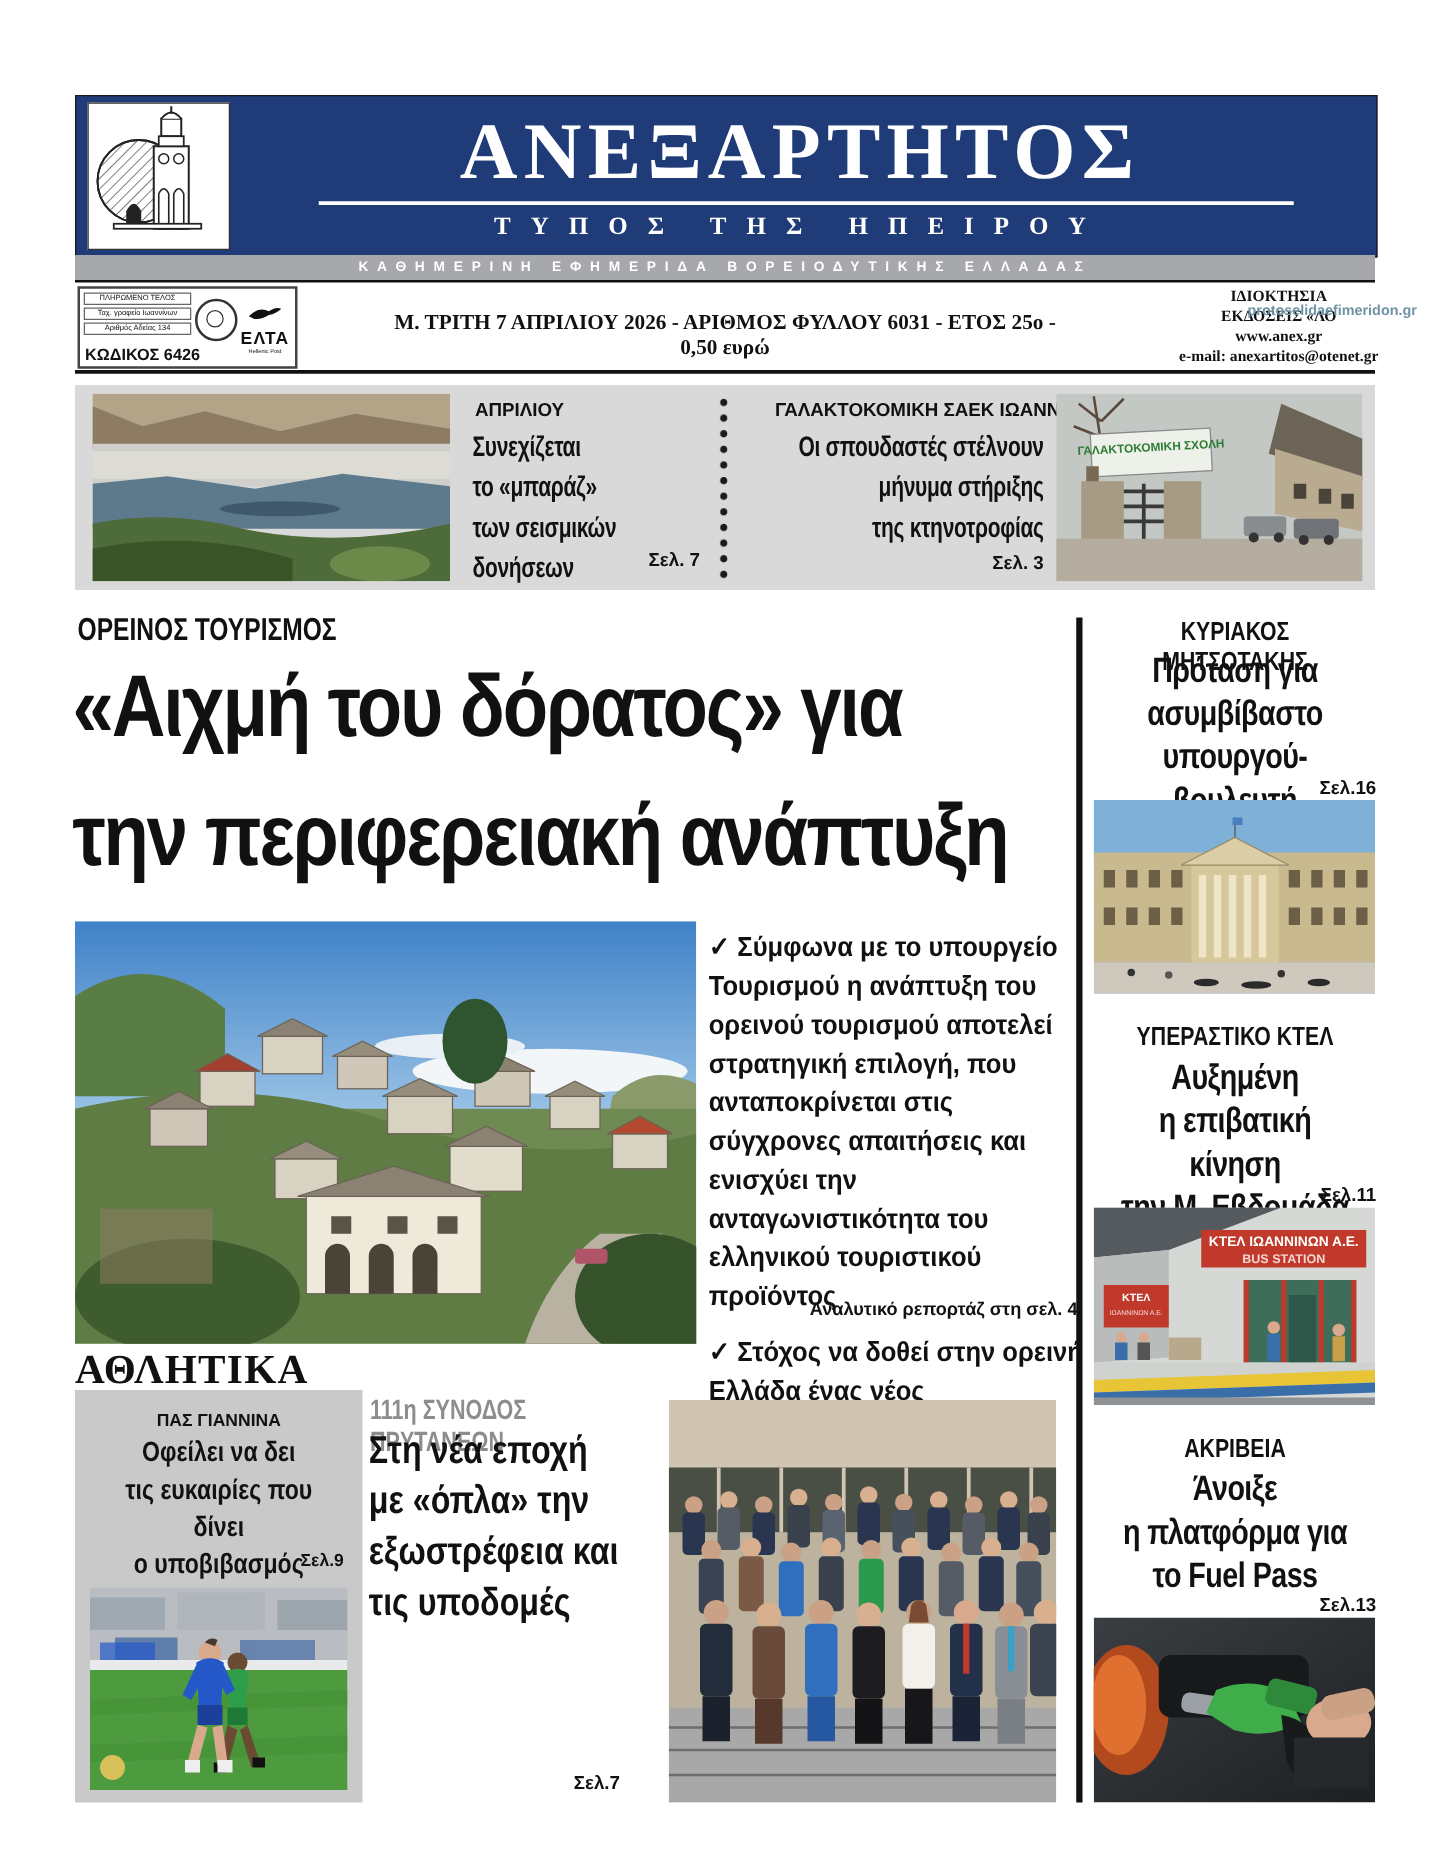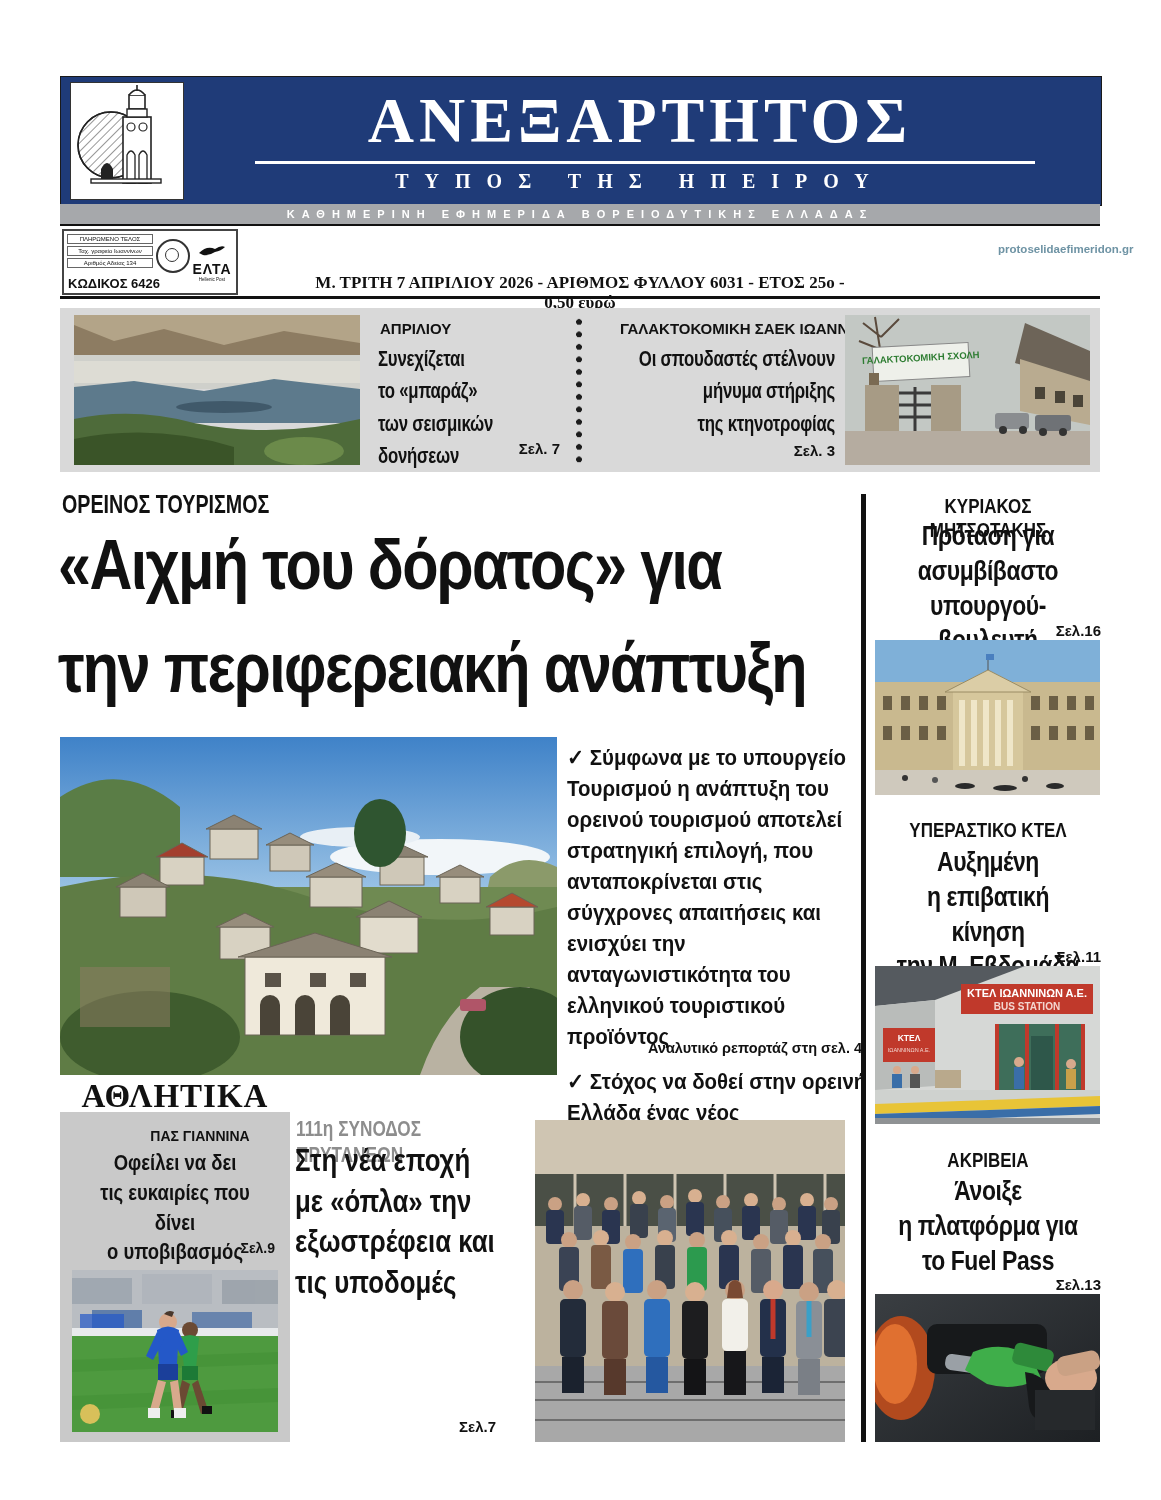--- a/index.html
+++ b/index.html
@@ -29,21 +29,21 @@
                 text-align:center;line-height:8px;overflow:hidden;}
   .postal .code{position:absolute;left:4px;bottom:2px;font-size:13px;font-weight:bold;}
   .stamp{position:absolute;left:92px;top:8px;width:30px;height:30px;border:2px solid #333;
          border-radius:50%;}
   .stamp:after{content:"";position:absolute;left:7px;top:7px;width:12px;height:12px;
          border:1px solid #333;border-radius:50%;}
   .elta{position:absolute;left:126px;top:12px;width:44px;text-align:center;}
   .elta .word{font-size:14px;font-weight:bold;letter-spacing:1px;}
   .elta .sub{font-size:4.5px;}
   .issue{left:300px;top:248px;width:560px;text-align:center;
-         font-family:"Liberation Serif",serif;font-weight:bold;font-size:17px;margin-top:25px;}
+         font-family:"Liberation Serif",serif;font-weight:bold;font-size:17px;}
   .pubblk{left:930px;top:229px;width:186px;text-align:center;
           font-family:"Liberation Serif",serif;font-weight:bold;font-size:12.5px;line-height:16px;}
   .wmark{left:998px;top:243px;color:#6e93a4;font-size:11.5px;font-weight:bold;z-index:5;}
 
   
   .band{left:60px;top:308px;width:1040px;height:164px;background:#d9d9d9;}
   .t-kick{font-size:15px;font-weight:bold;}
   .t-head{font-size:21px;font-weight:bold;line-height:30px;letter-spacing:-0.3px;}
   .t-page{font-size:15px;font-weight:bold;}
   .dots{left:574px;top:316px;width:10px;height:150px;
@@ -60,24 +60,24 @@
   .lead-note{left:567px;top:1040px;width:295px;text-align:right;font-size:14.5px;font-weight:bold;}
 
   
   .vdiv{left:861px;top:494px;width:5px;height:948px;background:#111;}
   .rail{width:226px;left:875px;text-align:center;}
   .r-kick{font-size:20px;font-weight:bold;}
   .r-head{font-size:27px;font-weight:bold;line-height:33px;letter-spacing:-0.5px;}
   .r-page{font-size:15px;font-weight:bold;text-align:right;}
 
   
-  .sp-sec{left:60px;top:1078px;width:230px;text-align:center;
+  .sp-sec{left:60px;top:1078px;width:230px;text-align:left;
           font-family:"Liberation Serif",serif;font-weight:bold;font-size:33px;letter-spacing:1px;}
   .sp-box{left:60px;top:1112px;width:230px;height:330px;background:#c9c9c9;}
-  .sp-kick{left:60px;top:1128px;width:230px;text-align:center;font-size:14px;font-weight:bold;padding-left:25px;}
+  .sp-kick{left:60px;top:1128px;width:230px;text-align:center;font-size:14px;font-weight:bold;}
   .sp-head{left:65px;top:1148px;width:220px;text-align:center;font-size:21px;font-weight:bold;line-height:28px;}
   .sp-page{left:60px;top:1240px;width:215px;text-align:right;font-size:14px;font-weight:bold;}
 
   
   .sy-kick{left:296px;top:1116px;width:240px;font-size:21px;font-weight:bold;color:#8d8d8d;}
   .sy-head{left:295px;top:1140px;width:260px;font-size:30px;font-weight:bold;line-height:39px;}
   .sy-bullet{left:296px;top:1306px;width:240px;font-size:17.5px;font-weight:bold;line-height:24px;}
   .sy-page{left:296px;top:1418px;width:200px;text-align:right;font-size:15px;font-weight:bold;}
 
   .photo{display:block;}
@@ -129,20 +129,26 @@
       <svg width="30" height="14" viewBox="0 0 30 14">
         <path d="M2 10 Q10 2 18 6 Q24 2 28 4 Q24 8 18 9 Q12 13 6 12 Z" fill="#111"></path>
       </svg>
       <div class="word">ΕΛΤΑ</div>
       <div class="sub">Hellenic Post</div>
     </div>
   </div>
 
   <div class="abs issue">Μ. ΤΡΙΤΗ 7 ΑΠΡΙΛΙΟΥ 2026  -  ΑΡΙΘΜΟΣ ΦΥΛΛΟΥ 6031 - ΕΤΟΣ 25ο - 0,50 ευρώ</div>
 
+  <div class="abs pubblk">
+    <div>ΙΔΙΟΚΤΗΣΙΑ</div>
+    <div>ΕΚΔΟΣΕΙΣ «ΛΟ</div>
+    <div>www.anex.gr</div>
+    <div>e-mail: anexartitos@otenet.gr</div>
+  </div>
   <div class="abs wmark">protoselidaefimeridon.gr</div>
 
   <div class="abs band"></div>
 
   <div class="abs photo" style="left:74px;top:315px;">
     <svg width="286" height="150" viewBox="0 0 286 150">
       <rect width="286" height="44" fill="#b3a488"></rect>
       <path d="M0 10 L40 26 L90 14 L150 30 L210 16 L286 28 L286 44 L0 44 Z" fill="#8d7c62"></path>
       <rect y="40" width="286" height="34" fill="#cfd0cb"></rect>
       <rect y="46" width="286" height="22" fill="#dddcd4"></rect>

